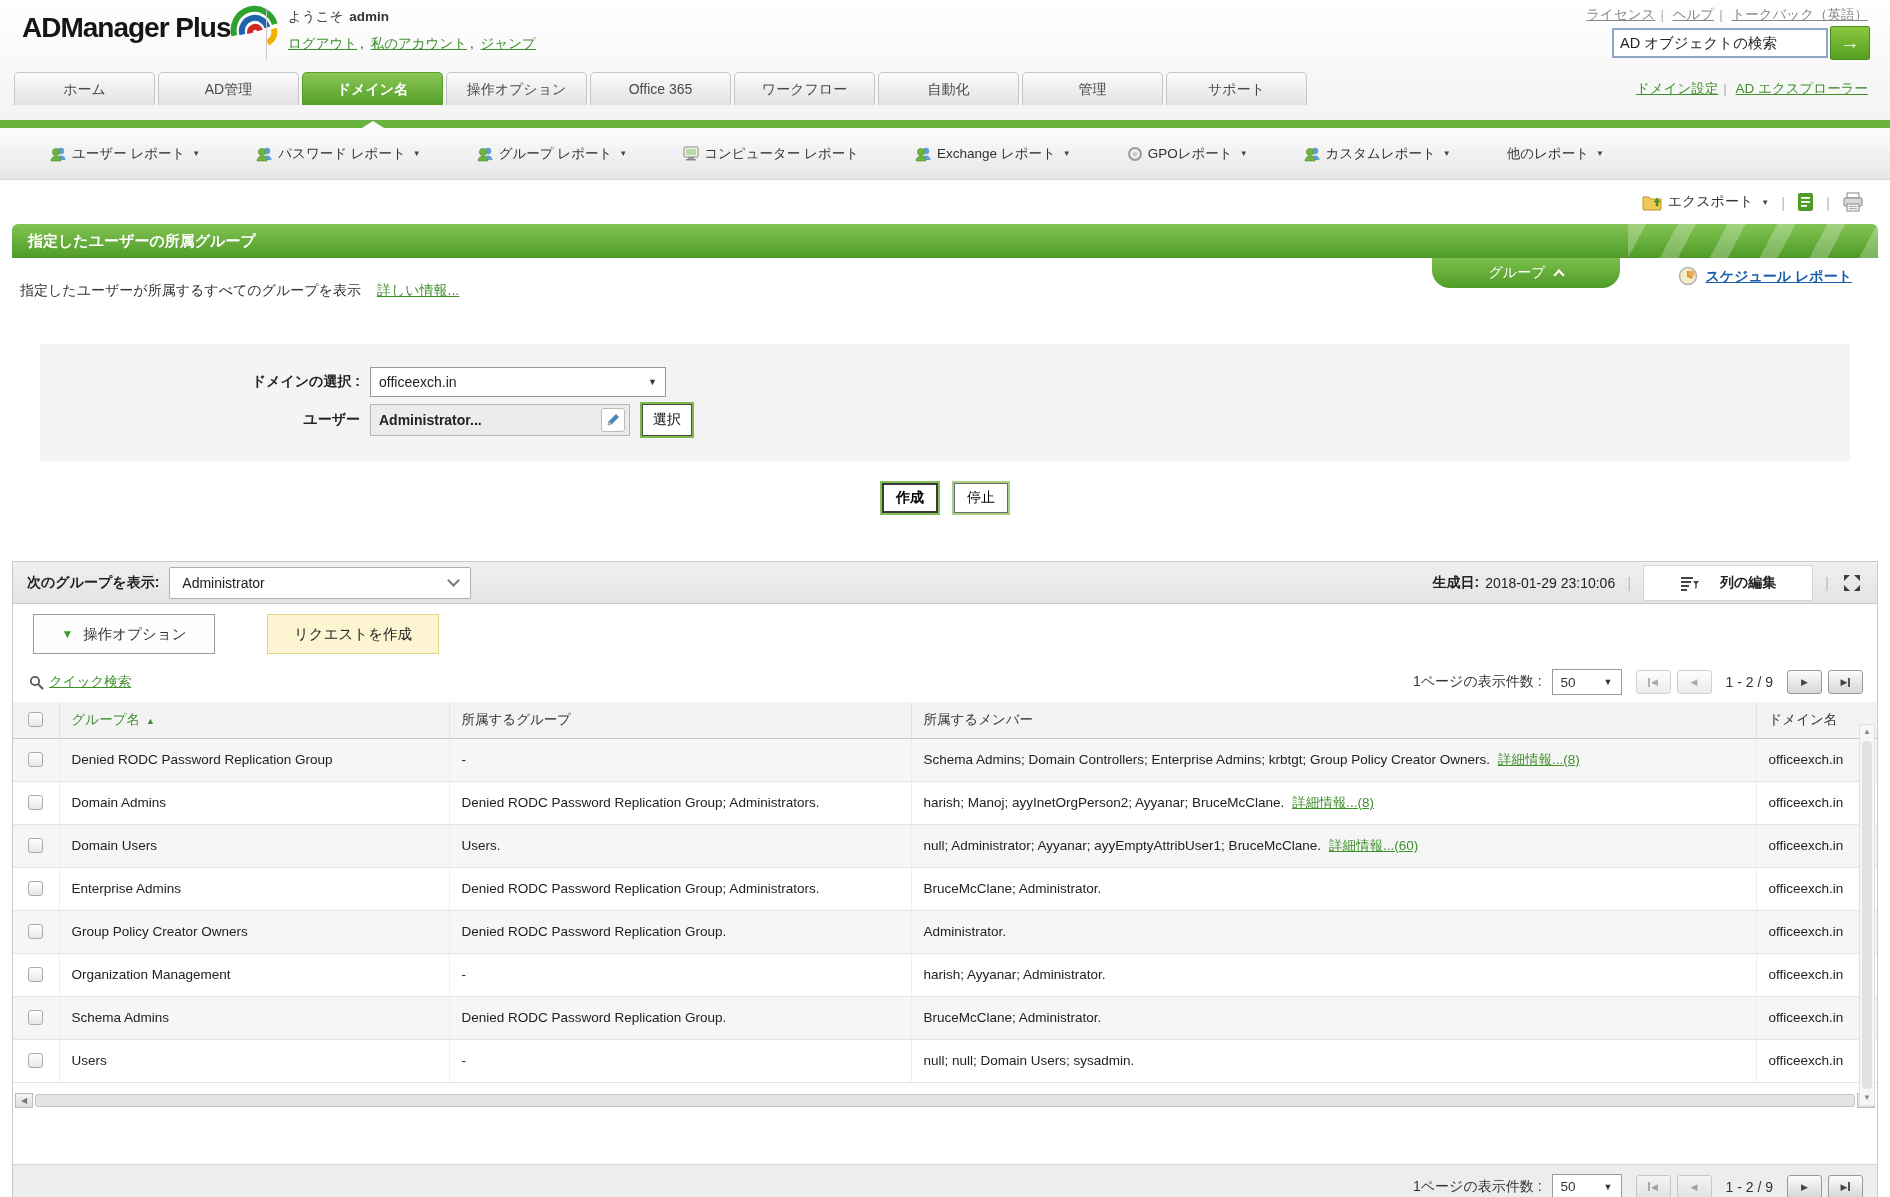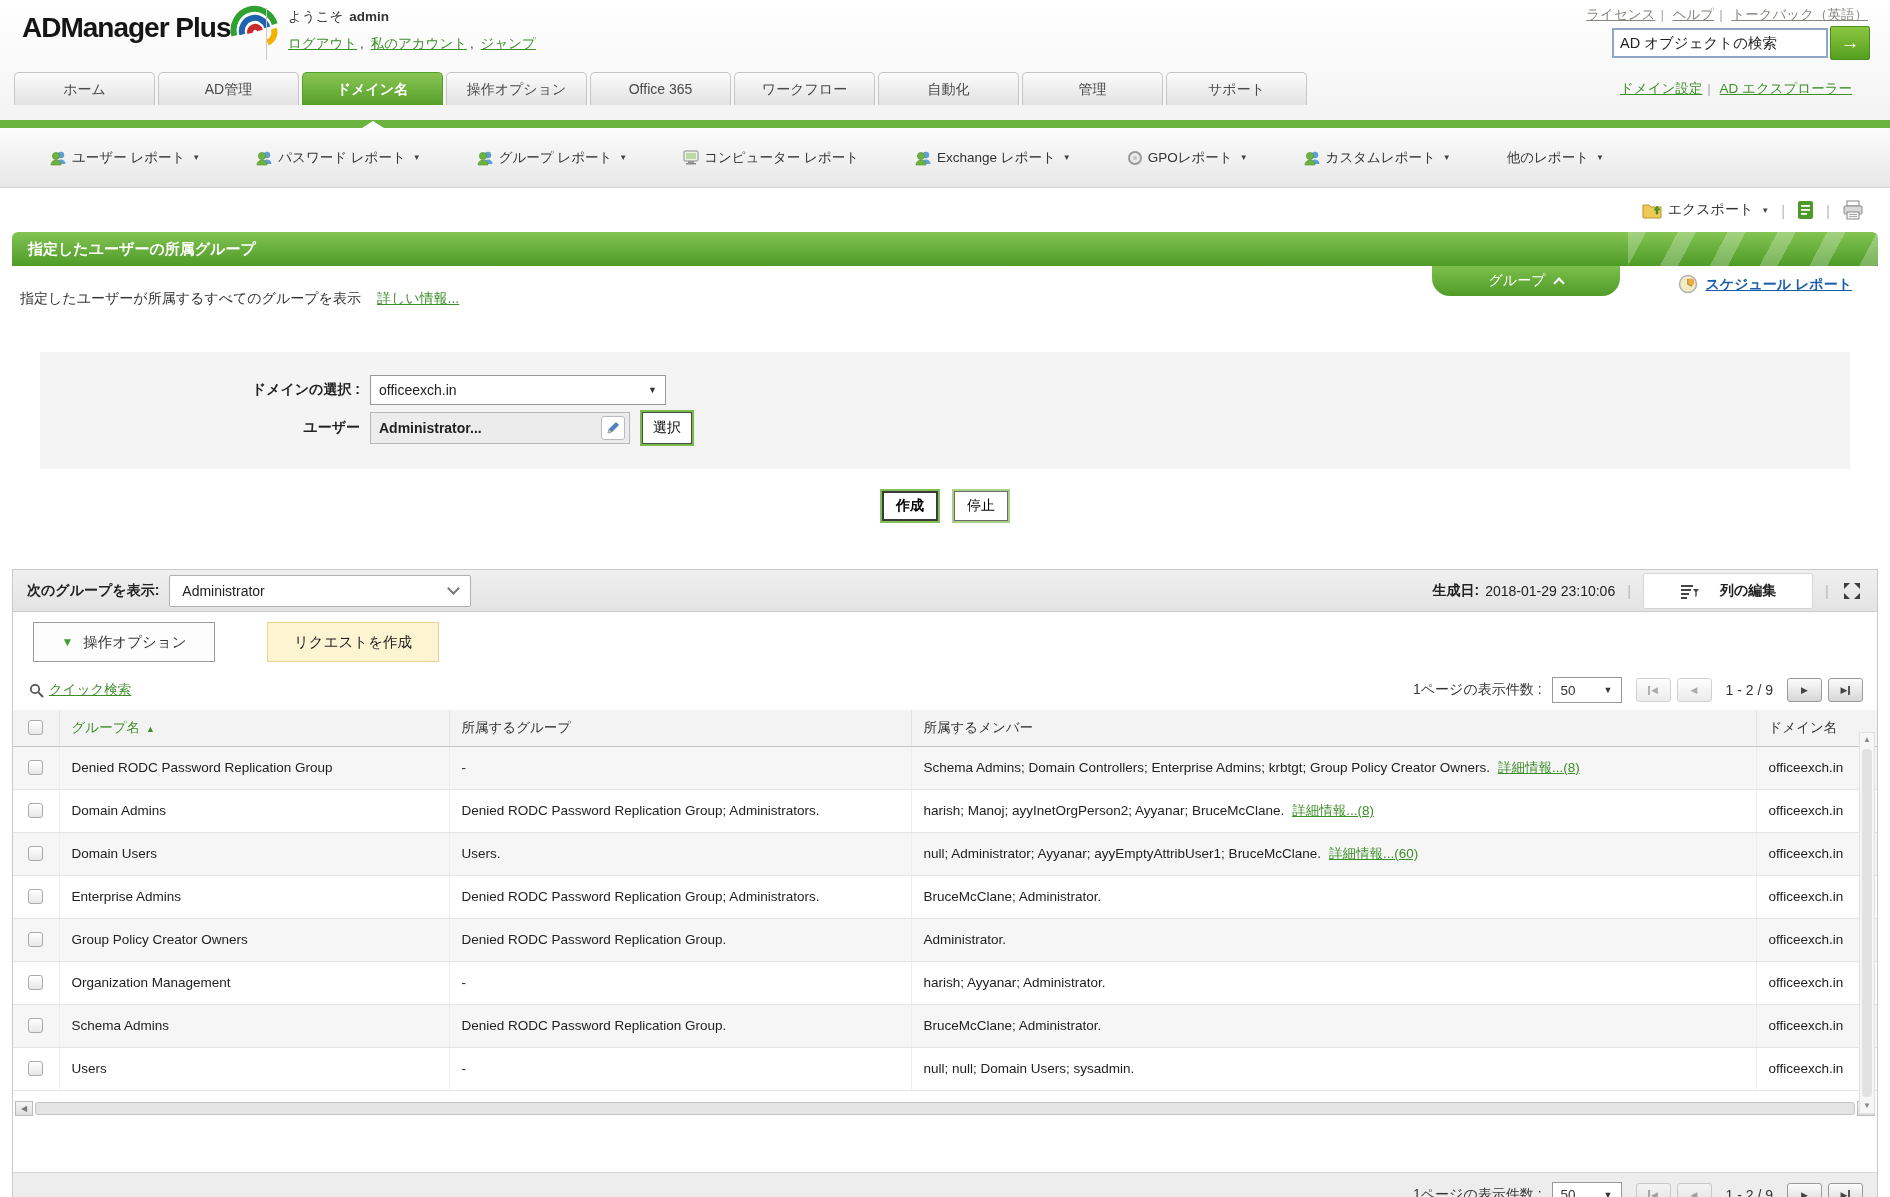--- a/index.html
+++ b/index.html
@@ -26,28 +26,28 @@
   .search-row { position:absolute; right:20px; top:26px; display:flex; align-items:center; }
   .search-input { width:216px; height:30px; border:2px solid #8fa6c4; font-size:14.5px; padding:0 6px; color:#222; font-family:"Liberation Sans",sans-serif; }
   .search-btn { width:40px; height:34px; margin-left:2px; background:linear-gradient(#8cc63f,#55a020); border:1px solid #4a8c21; color:#fff; font-size:19px; font-weight:bold; cursor:pointer; border-radius:2px; }
 
   
   .tabs-row { position:relative; height:48px; padding-left:14px; display:flex; gap:3px; }
   .tab { width:141px; height:33px; line-height:33px; text-align:center; font-size:14px; color:#4a4a4a;
          background:linear-gradient(#fbfbfb,#e2e2e2); border:1px solid #c6c6c6; border-bottom:none;
          border-radius:5px 5px 0 0; cursor:pointer; white-space:nowrap; }
   .tab.active { background:linear-gradient(#8ac554,#55a029); color:#fff; font-weight:bold; border-color:#55a029; }
-  .domain-links { position:absolute; right:38px; top:8px; font-size:13.5px; }
+  .domain-links { position:absolute; right:22px; top:8px; font-size:13.5px; }
   .domain-links a { color:#3e8e2a; }
   .green-strip { height:8px; background:#69b33e; position:relative; }
   .notch { position:absolute; left:362px; top:1px; width:0; height:0;
            border-left:11px solid transparent; border-right:11px solid transparent; border-bottom:7px solid #fdfdfd; }
 
   
-  .submenu { height:60px; background:linear-gradient(#fcfcfc,#e7e7e7); border-bottom:1px solid #d4d4d4;
+  .submenu { height:52px; background:linear-gradient(#fcfcfc,#e7e7e7); border-bottom:1px solid #d4d4d4;
              display:flex; align-items:center; padding-left:50px; gap:56px; font-size:13.5px; color:#333; }
   .submenu-item { display:flex; align-items:center; gap:5px; cursor:pointer; white-space:nowrap; }
   .caret-dn { font-size:8px; color:#444; margin-left:2px; }
 
   
   .export-row { height:44px; display:flex; justify-content:flex-end; align-items:center; padding-right:26px; font-size:14px; color:#333; }
   .export-group { display:flex; align-items:center; gap:6px; cursor:pointer; }
   .tool-sep { color:#bbb; margin:0 12px; font-size:15px; }
   .icon-btn { cursor:pointer; display:flex; align-items:center; }
 

